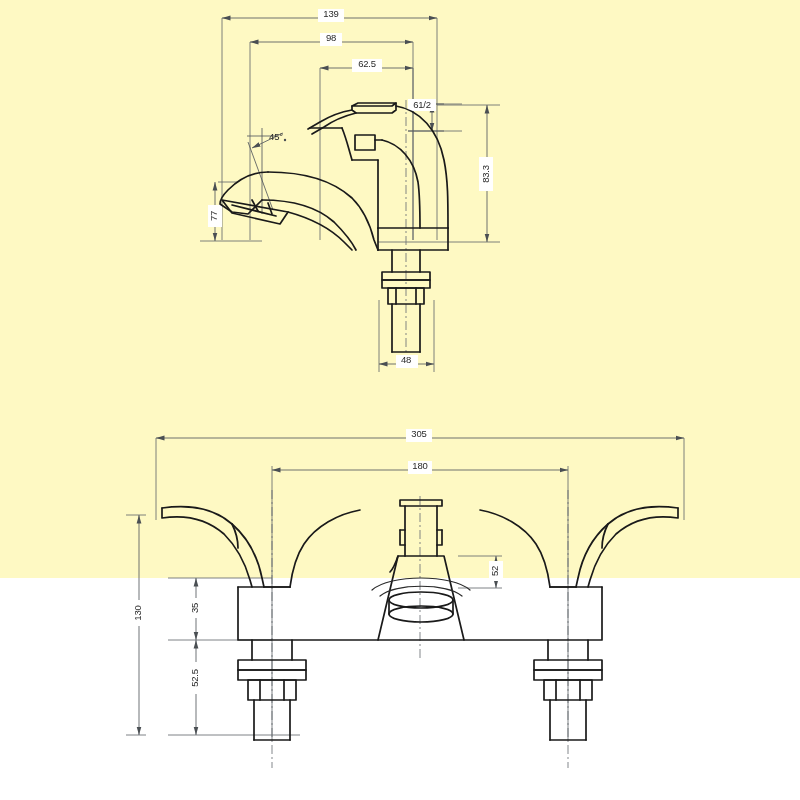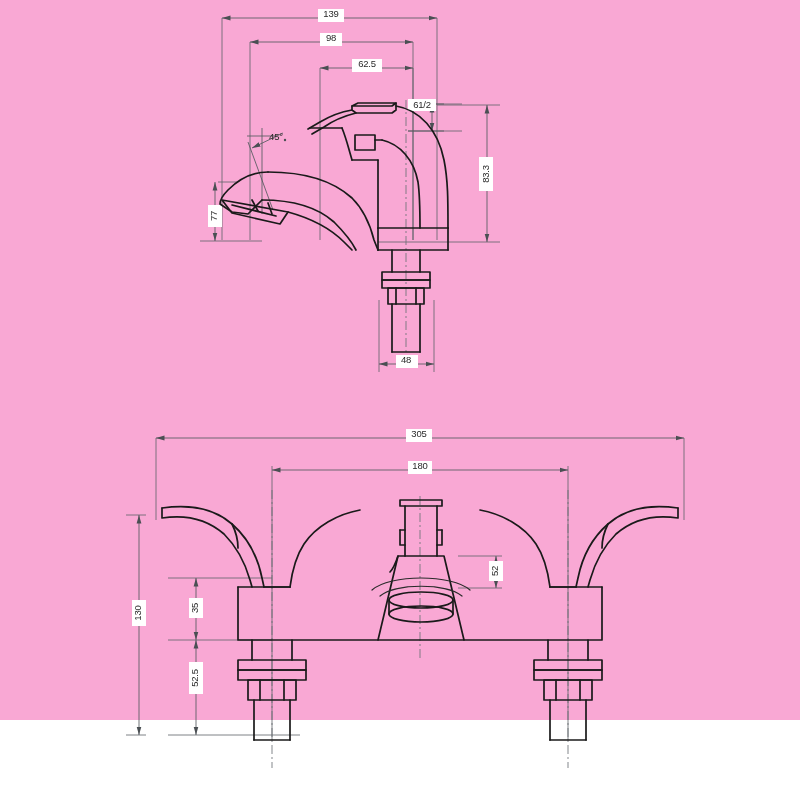--- a/index.html
+++ b/index.html
@@ -10,22 +10,22 @@
   }
   body {
     width: 800px;
     height: 800px;
     font-family: "Liberation Sans", sans-serif;
     overflow: hidden;
   }
   #drawing-sheet {
     position: relative;
     width: 800px;
-    height: 720px;
-    background: #f9a8d4;
+    height: 578px;
+    background: #fef9c3;
   }
   svg.cad {
     display: block;
     width: 800px;
     height: 800px;
   }
   .obj {
     fill: none;
     stroke: #1a1a1a;
     stroke-width: 1.7;

